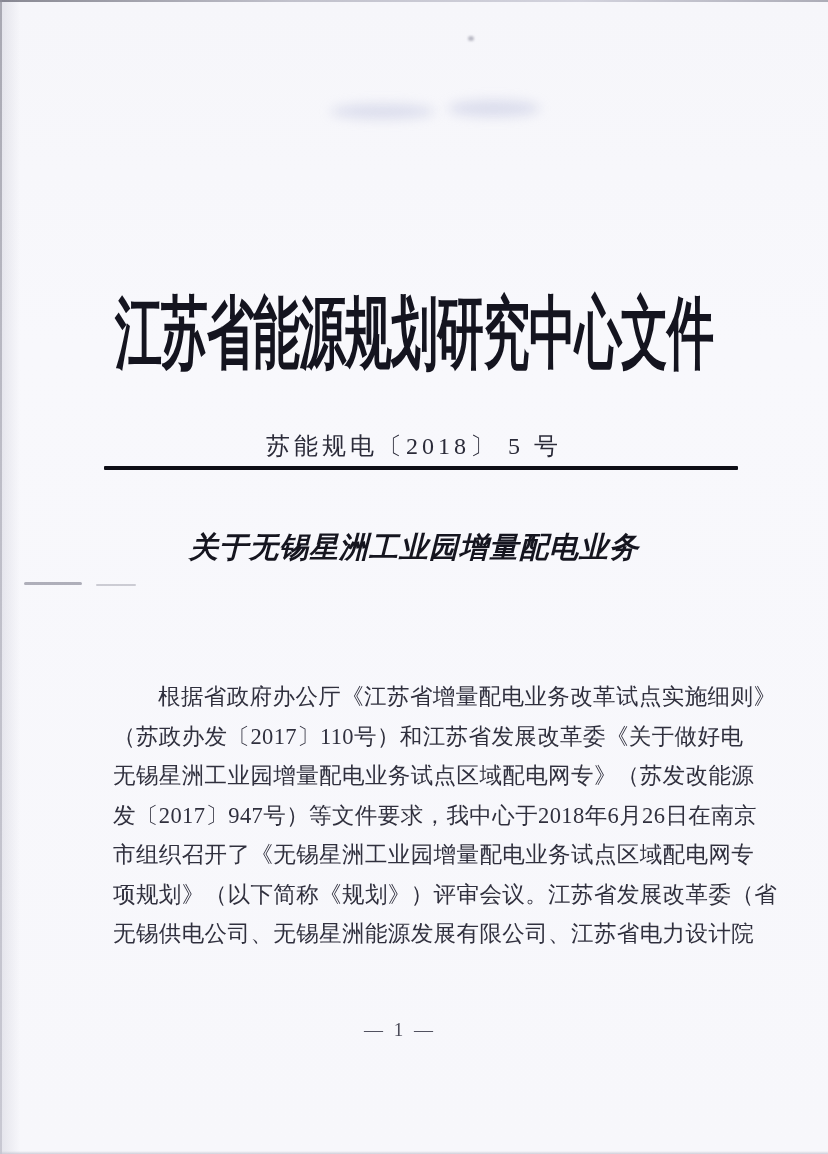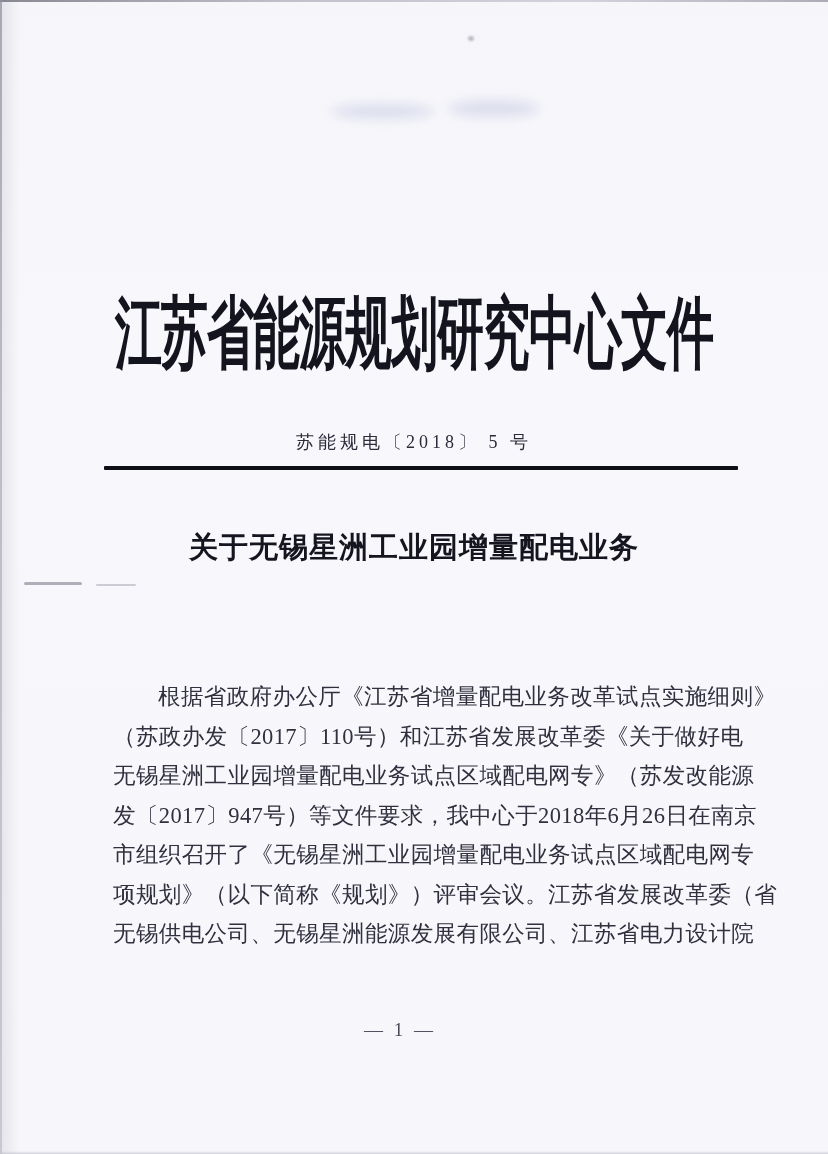--- a/index.html
+++ b/index.html
@@ -56,32 +56,32 @@
     position: absolute; top: 278px; left: 0; right: 0; height: 110px;
     margin: 0; display: flex; align-items: center; justify-content: center;
   }
   .org-title .stretch {
     font-size: 47px; font-weight: bold; color: #14141f;
     letter-spacing: -1px; white-space: nowrap;
     transform: scaleY(1.68); transform-origin: center;
   }
   .doc-number {
     position: absolute; top: 430px; left: 0; width: 100%;
-    text-align: center; font-size: 18px; letter-spacing: 4px;
+    text-align: center; font-size: 24px; letter-spacing: 4px;
     color: #2b2b39;
   }
   .rule {
     position: absolute; top: 466px; left: 104px; width: 634px; height: 4px;
     background: #0e0e16; border-radius: 1px;
   }
   
   .report-title {
     position: absolute; top: 524px; left: 0; right: 0; margin: 0;
     text-align: center; font-size: 29px; font-weight: bold;
-    line-height: 47px; letter-spacing: 1px; color: #15151f;
+    line-height: 47px; letter-spacing: 1px; color: #15151f; font-style: italic;
   }
   
   .body-text {
     position: absolute; top: 667px; left: 113px; width: 650px;
     font-size: 22.5px; line-height: 39.5px; letter-spacing: .4px;
     color: #30303e; white-space: nowrap;
   }
   .body-text .indent { padding-left: 45px; margin-top: 10px; }
   .page-number {
     position: absolute; top: 1019px; left: 0; width: 100%;

